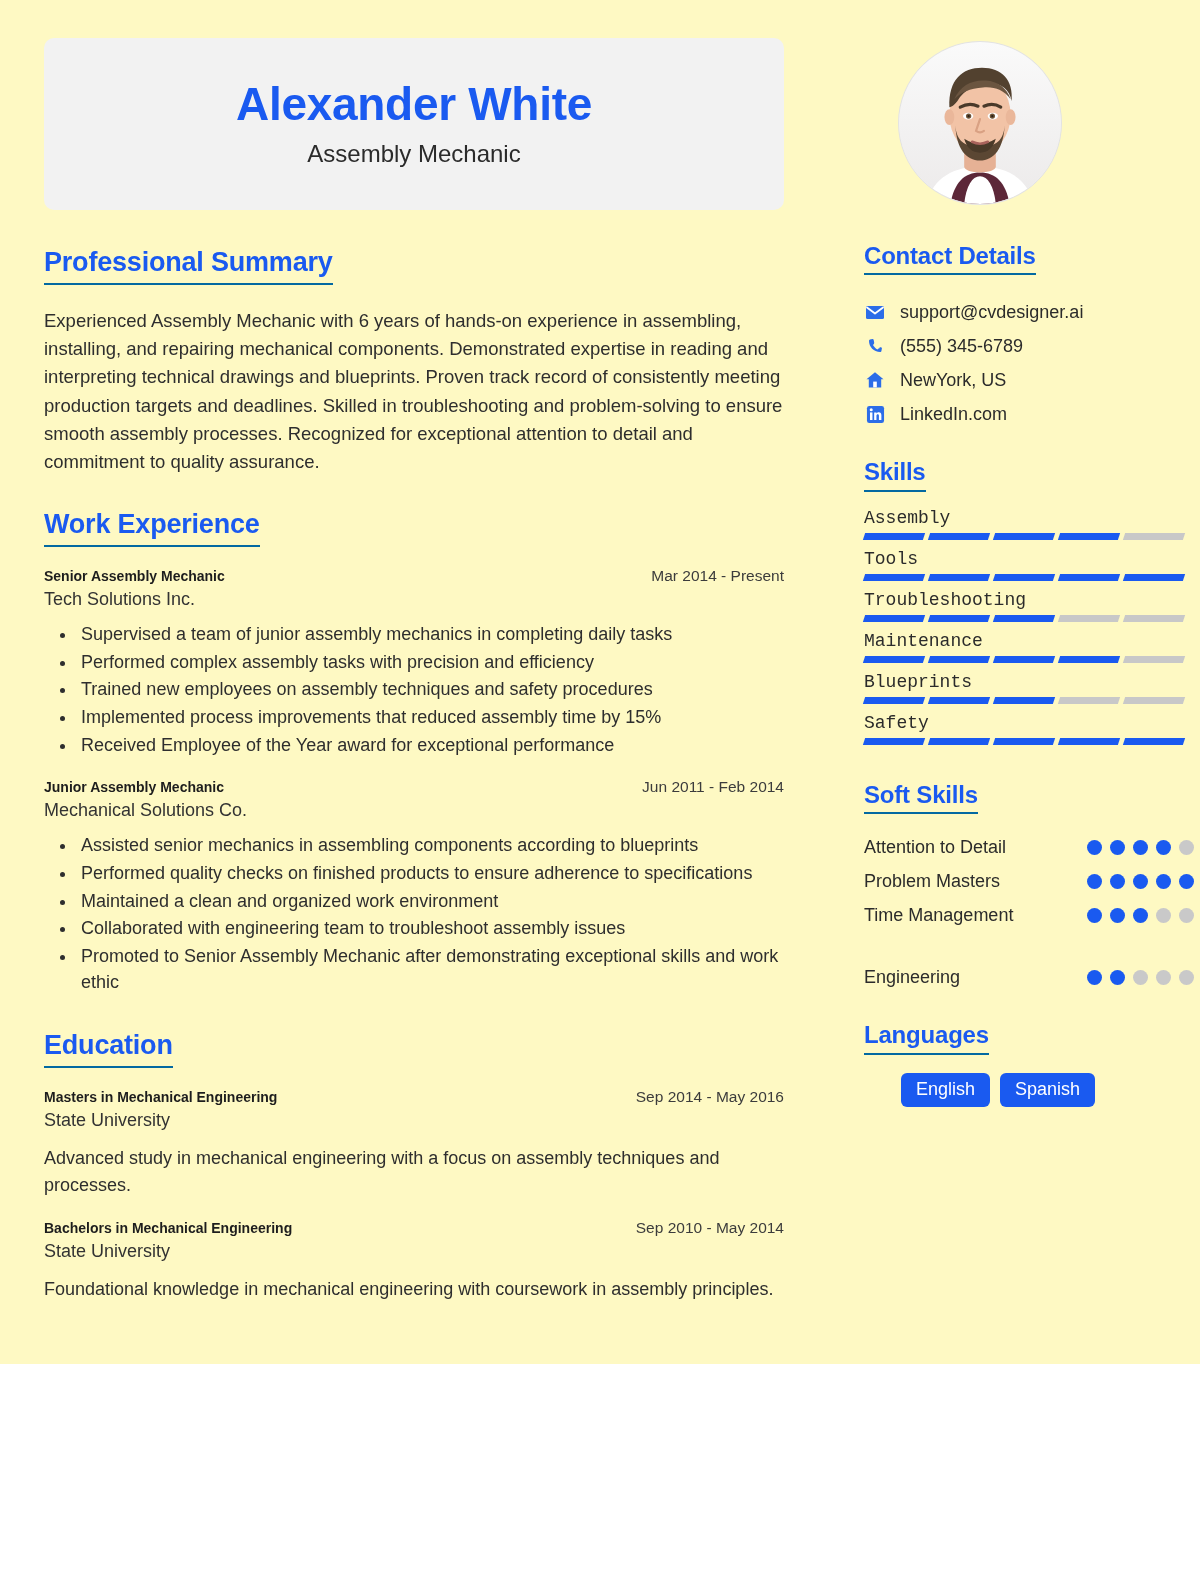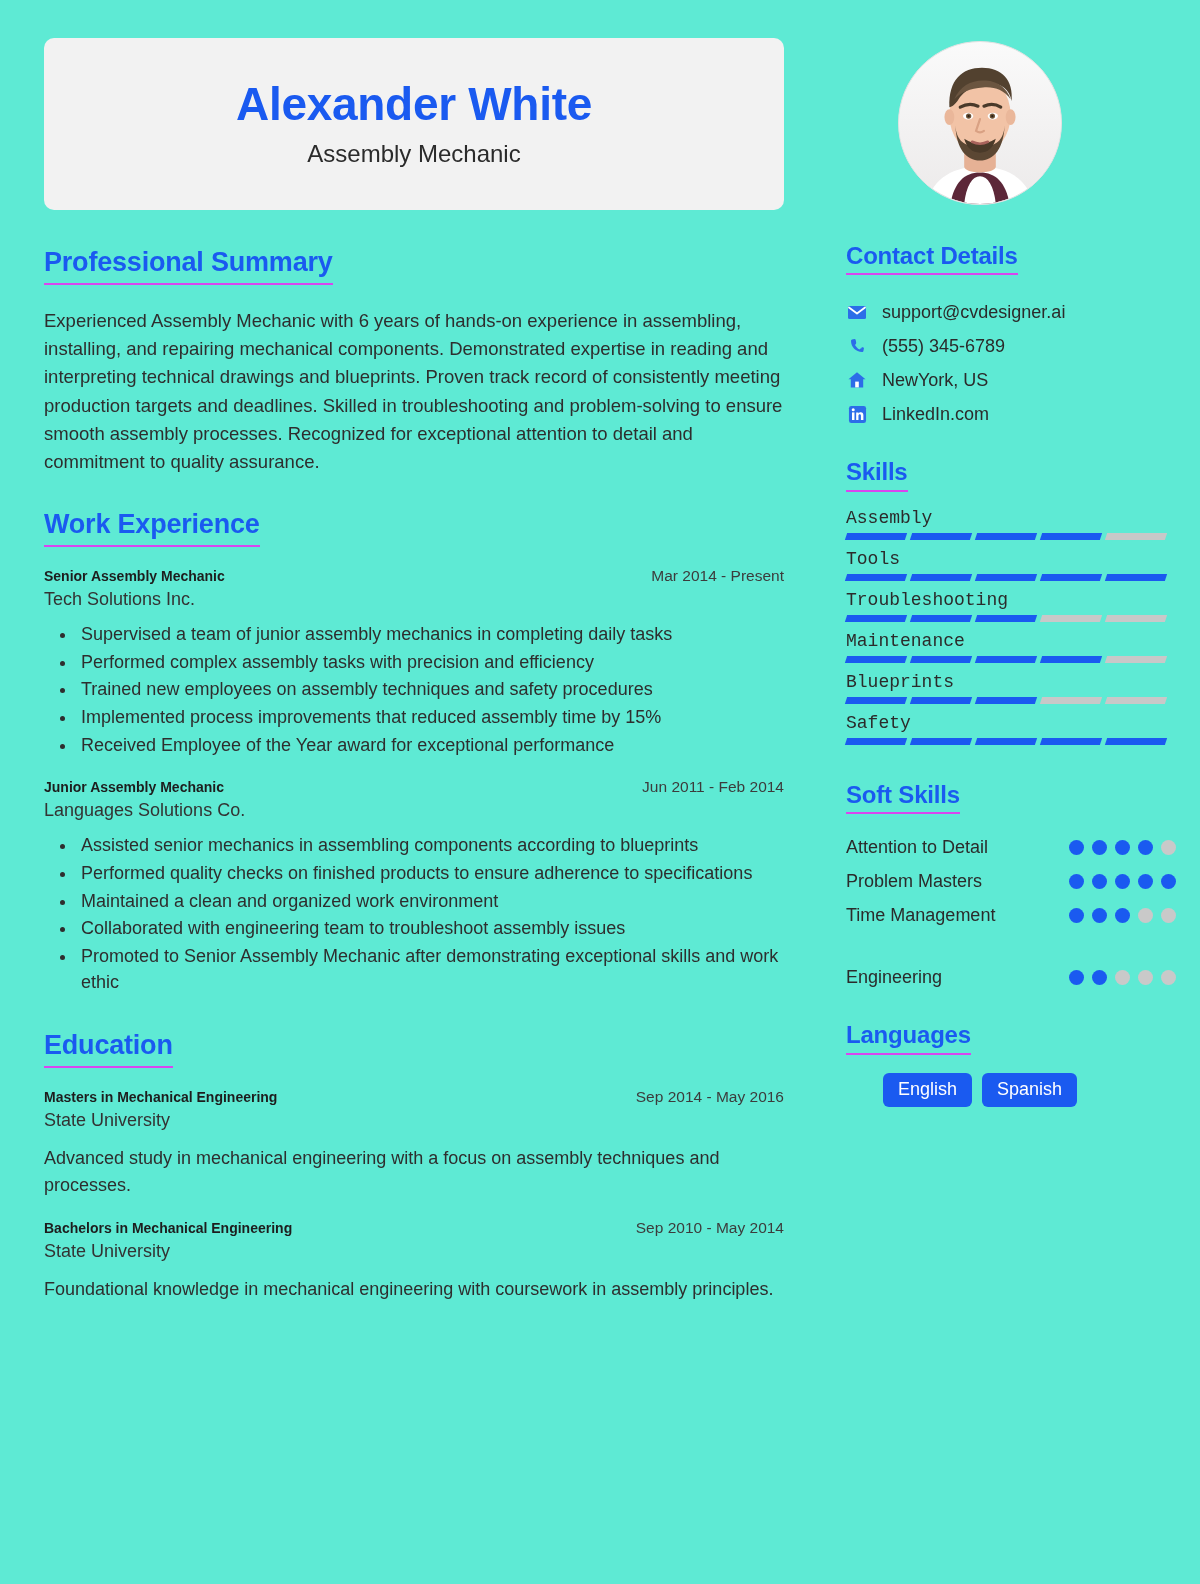--- a/index.html
+++ b/index.html
@@ -8,22 +8,22 @@
     width: 1200px;
     height: 1584px;
     background: #ffffff;
     font-family: "Liberation Sans", sans-serif;
     color: #2b2b2b;
   }
 
   .page {
     position: relative;
     width: 1200px;
-    height: 1584px;
-    background: #5eead4;
+    height: 1364px;
+    background: #fef9c3;
     overflow: hidden;
   }
 
   
   .header-row {
     position: absolute;
     top: 38px;
     left: 0;
     width: 1200px;
     height: 176px;
@@ -69,33 +69,33 @@
 
   
   .left-col {
     position: absolute;
     left: 44px;
     top: 248px;
     width: 740px;
   }
   .right-col {
     position: absolute;
-    left: 846px;
+    left: 864px;
     top: 243px;
     width: 330px;
   }
 
   
   .sec-h {
     font-size: 27px;
     font-weight: bold;
     color: #1a5af0;
     display: inline-block;
     padding-bottom: 5px;
-    border-bottom: 2px solid #d946ef;
+    border-bottom: 2px solid #0369a1;
     letter-spacing: -0.2px;
     line-height: 1.1;
   }
   .sec-h.small {
     font-size: 24px;
     padding-bottom: 4px;
   }
   .sec-block { margin-bottom: 0; }
 
   
@@ -322,21 +322,21 @@
             <li>Implemented process improvements that reduced assembly time by 15%</li>
             <li>Received Employee of the Year award for exceptional performance</li>
           </ul>
         </div>
 
         <div class="entry">
           <div class="entry-head">
             <span class="entry-title">Junior Assembly Mechanic</span>
             <span class="entry-date">Jun 2011 - Feb 2014</span>
           </div>
-          <div class="entry-sub">Languages Solutions Co.</div>
+          <div class="entry-sub">Mechanical Solutions Co.</div>
           <ul class="bullets">
             <li>Assisted senior mechanics in assembling components according to blueprints</li>
             <li>Performed quality checks on finished products to ensure adherence to specifications</li>
             <li>Maintained a clean and organized work environment</li>
             <li>Collaborated with engineering team to troubleshoot assembly issues</li>
             <li>Promoted to Senior Assembly Mechanic after demonstrating exceptional skills and work ethic</li>
           </ul>
         </div>
 
       </div>

